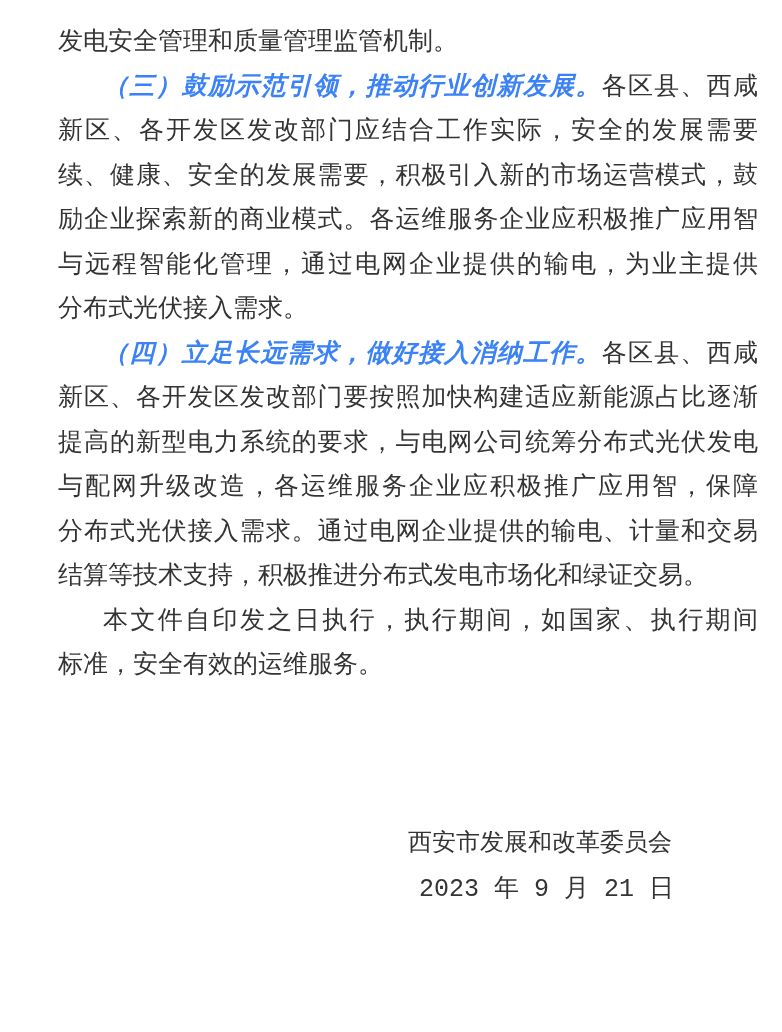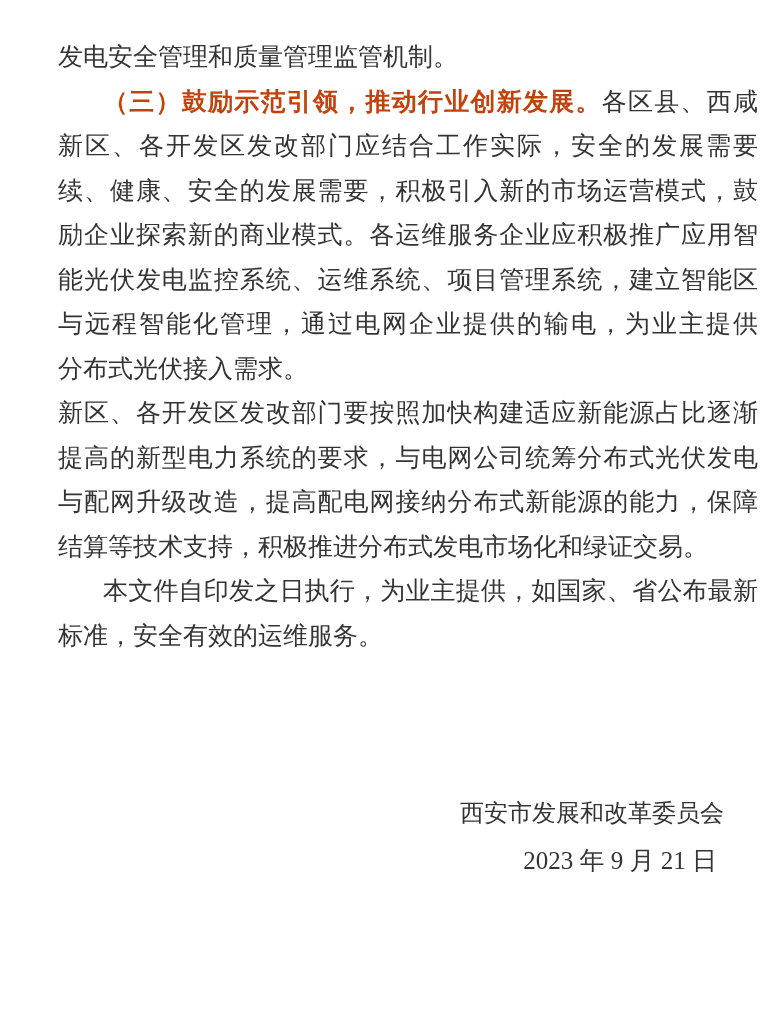--- a/index.html
+++ b/index.html
@@ -13,69 +13,71 @@
   }
   .page {
     position: relative;
     width: 782px;
     height: 1032px;
     background: #ffffff;
   }
   .content {
     margin-left: 58px;
     width: 700px;
-    padding-top: 35px;
+    padding-top: 19px;
     font-size: 25px;
     line-height: 44.5px;
   }
   .line {
     text-align: justify;
     text-align-last: left;
   }
   .line.j  { text-align-last: justify; }
   .line.ind { text-indent: 45px; }
   .line b {
     font-weight: 700;
-    color: #c2410c;
+    color: #3b82f6;
+    font-style: italic;
   }
   .sig-block {
     margin-top: 131px;
     margin-left: auto;
-    margin-right: 58px;
+    margin-right: 110px;
     width: max-content;
-    text-align: center;
     line-height: 48px;
   }
   .sig-name {
     font-size: 24px;
     letter-spacing: 0;
   }
   .sig-date {
     font-size: 25px;
     position: relative;
-    left: 28px;
+    left: 11px;
+    font-family: Liberation Mono, monospace;
   }
 </style>
 </head>
 <body>
 
 <div class="page">
   <div class="content">
       <div class="line">发电安全管理和质量管理监管机制。</div>
       <div class="line j ind"><b>（三）鼓励示范引领，推动行业创新发展。</b>各区县、西咸</div>
       <div class="line j">新区、各开发区发改部门应结合工作实际，安全的发展需要</div>
       <div class="line j">续、健康、安全的发展需要，积极引入新的市场运营模式，鼓</div>
       <div class="line j">励企业探索新的商业模式。各运维服务企业应积极推广应用智</div>
-      <div class="line j">能光伏发电监控系统、运维系统、项目管理系统，建立智能区</div>
       <div class="line j">与远程智能化管理，通过电网企业提供的输电，为业主提供</div>
       <div class="line">分布式光伏接入需求。</div>
+      <div class="line j ind"><b>（四）立足长远需求，做好接入消纳工作。</b>各区县、西咸</div>
       <div class="line j">新区、各开发区发改部门要按照加快构建适应新能源占比逐渐</div>
       <div class="line j">提高的新型电力系统的要求，与电网公司统筹分布式光伏发电</div>
-      <div class="line j">与配网升级改造，提高配电网接纳分布式新能源的能力，保障</div>
+      <div class="line j">与配网升级改造，各运维服务企业应积极推广应用智，保障</div>
+      <div class="line j">分布式光伏接入需求。通过电网企业提供的输电、计量和交易</div>
       <div class="line">结算等技术支持，积极推进分布式发电市场化和绿证交易。</div>
-      <div class="line j ind">本文件自印发之日执行，为业主提供，如国家、省公布最新</div>
+      <div class="line j ind">本文件自印发之日执行，执行期间，如国家、执行期间</div>
       <div class="line">标准，安全有效的运维服务。</div>
     </div>
   <div class="sig-block">
     <div class="sig-name">西安市发展和改革委员会</div>
     <div class="sig-date">2023 年 9 月 21 日</div>
   </div>
 </div>
 
 </body></html>

